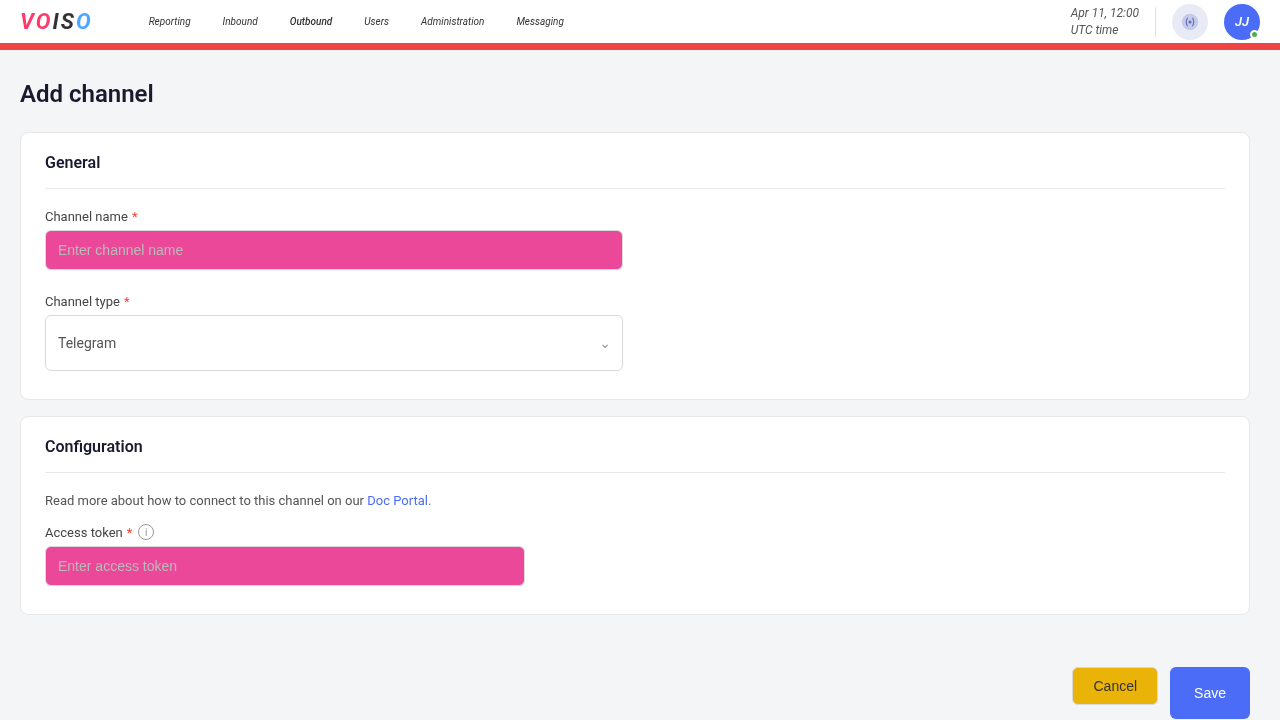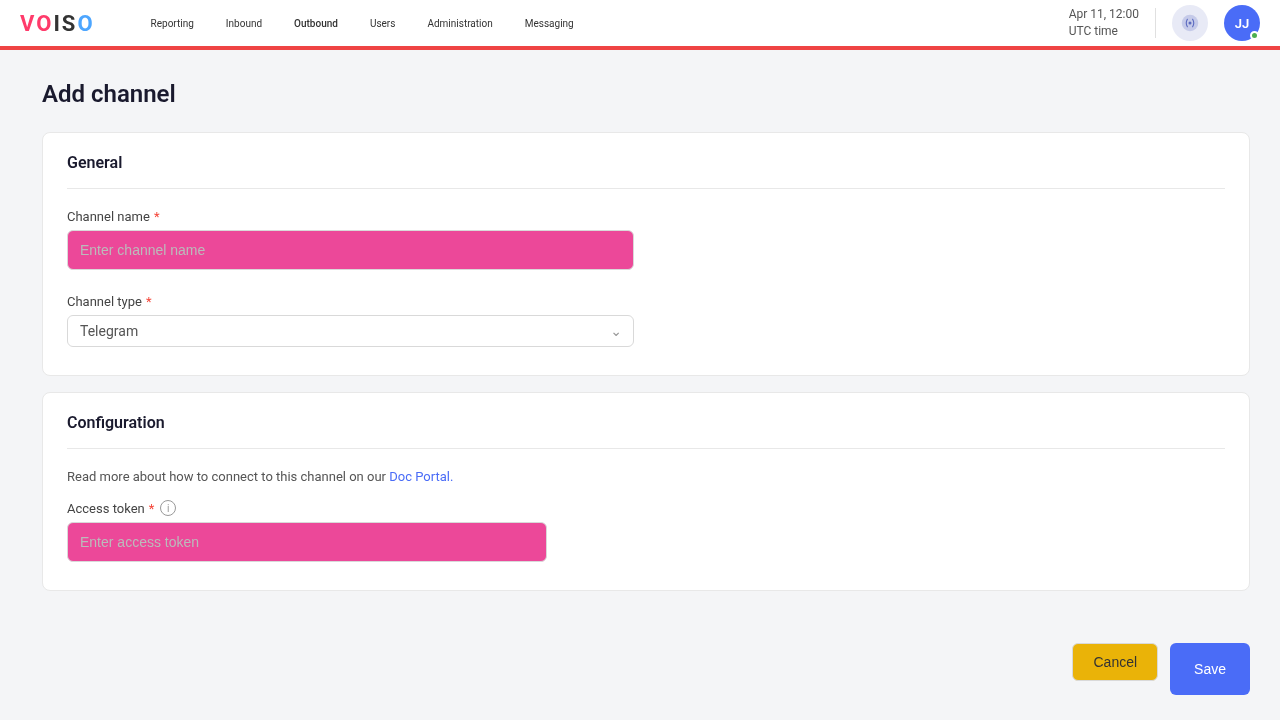--- a/index.html
+++ b/index.html
@@ -16,22 +16,23 @@
       overflow: hidden;
     }
 
     
     .navbar {
       display: flex;
       align-items: center;
       background: #ffffff;
       height: 50px;
       padding: 6px 20px;
-      border-bottom: 4px solid #ef4444;
+      border-bottom: 7px solid #ef4444;
       position: relative;
+      font-style: italic;
     }
 
     .logo {
       display: flex;
       align-items: center;
       margin-right: 40px;
     }
 
     .logo-text {
       font-size: 22px;
@@ -126,21 +127,21 @@
       right: 1px;
       width: 9px;
       height: 9px;
       background: #4caf50;
       border-radius: 50%;
       border: 2px solid #fff;
     }
 
     
     .page-content {
-      padding: 30px 30px 20px 42px;
+      padding: 30px 30px 20px 20px;
     }
 
     .page-title {
       font-size: 24px;
       font-weight: 600;
       color: #1a1a2e;
       margin-bottom: 24px;
     }
 
     
@@ -209,21 +210,21 @@
       outline: none;
       background: #ec4899;
       width: 100%;
     }
 
     .form-input::placeholder {
       color: #bbb;
     }
 
     .form-select {
-      height: 32px;
+      height: 56px;
       border: 1px solid #d9d9d9;
       border-radius: 6px;
       padding: 0 12px;
       font-size: 14px;
       color: #333;
       outline: none;
       background: #fff;
       width: 100%;
       appearance: none;
       cursor: pointer;

